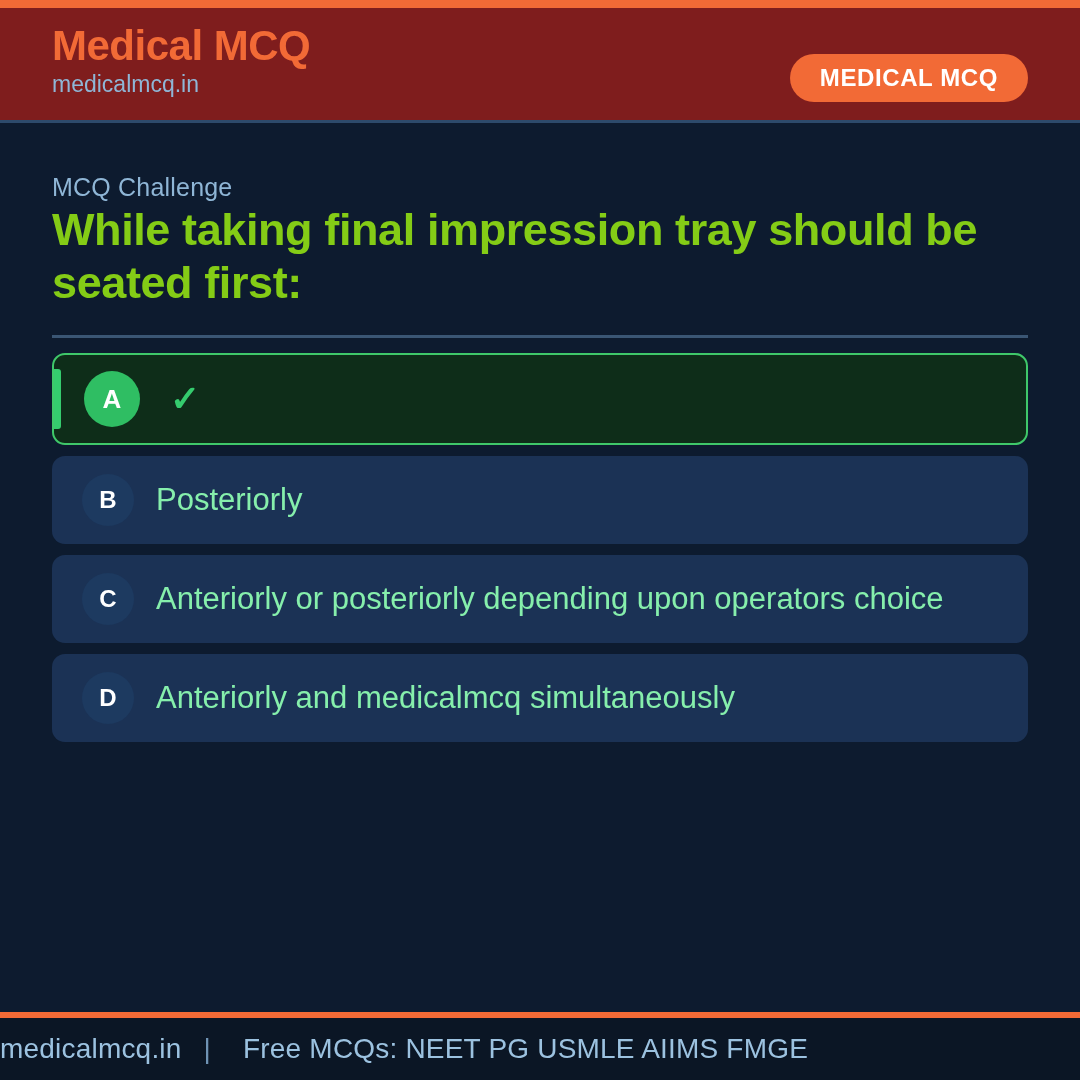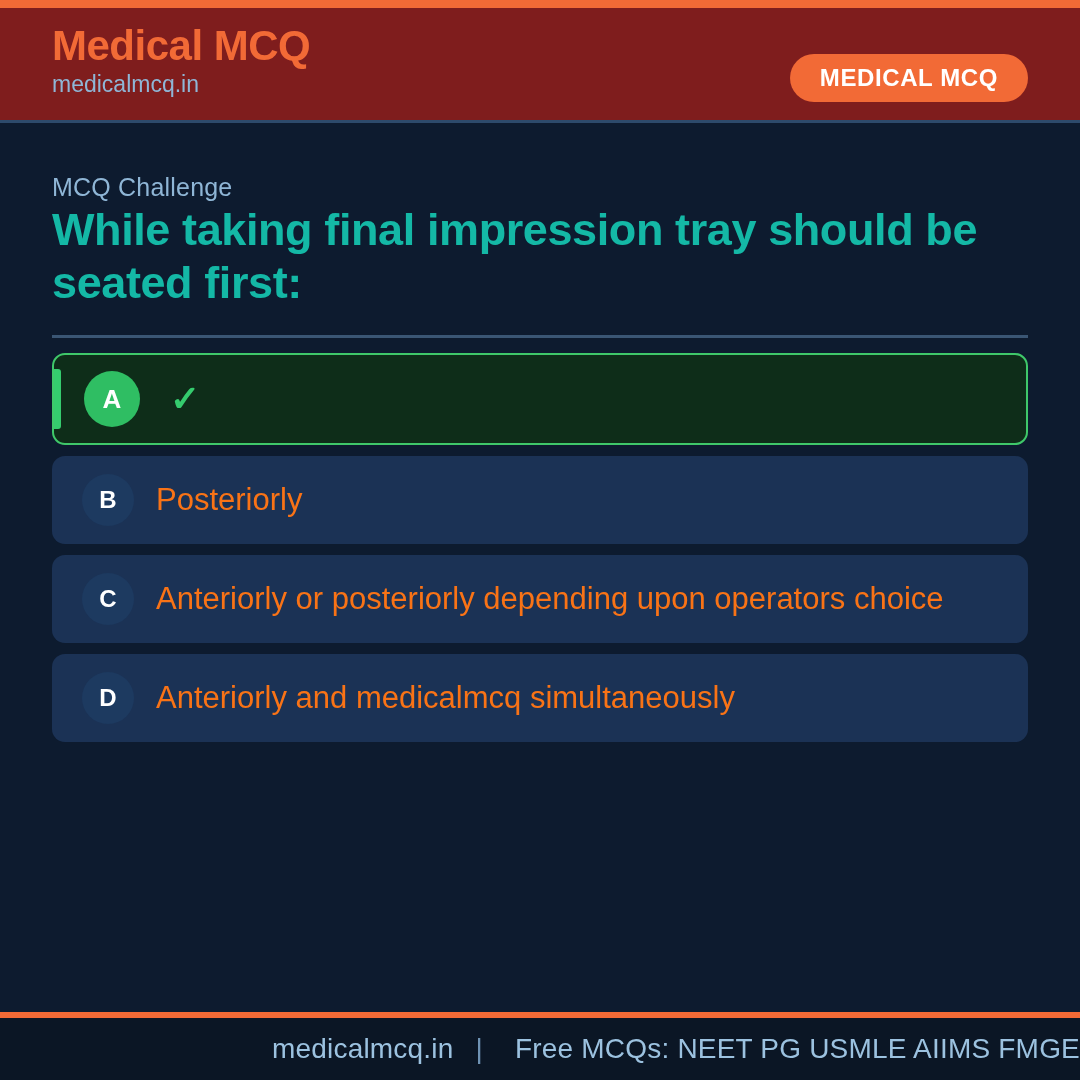--- a/index.html
+++ b/index.html
@@ -99,21 +99,21 @@
     text-align: center;
   }
 
   .question {
     position: absolute;
     left: 52px;
     top: 204px;
     width: 985px;
     font-size: 45px;
     font-weight: bold;
-    color: #14b8a6;
+    color: #84cc16;
     line-height: 1.17;
     letter-spacing: -0.4px;
   }
 
   .q-divider {
     position: absolute;
     left: 52px;
     top: 335px;
     width: 976px;
     height: 3px;
@@ -176,21 +176,21 @@
   .option.correct .badge {
     background: #2fbe63;
     width: 56px;
     height: 56px;
     font-size: 26px;
   }
 
   .opt-text {
     flex: 1 1 auto;
     font-size: 31px;
-    color: #f97316;
+    color: #86efac;
     line-height: 1.18;
     padding-right: 10px;
   }
   .option.correct .opt-text {
     color: #ffffff;
   }
 
   .check {
     flex: 0 0 auto;
     font-size: 36px;
@@ -211,21 +211,21 @@
   }
   .footer {
     position: absolute;
     left: 0;
     top: 1018px;
     width: 1080px;
     height: 62px;
     background: #0b1625;
     display: flex;
     align-items: center;
-    justify-content: flex-end;
+    justify-content: flex-start;
   }
   .footer-text {
     font-size: 28px;
     color: #9cc2e0;
     letter-spacing: 0.2px;
     white-space: nowrap;
   }
   .footer-sep {
     padding: 0 14px;
     color: #6f93b4;

